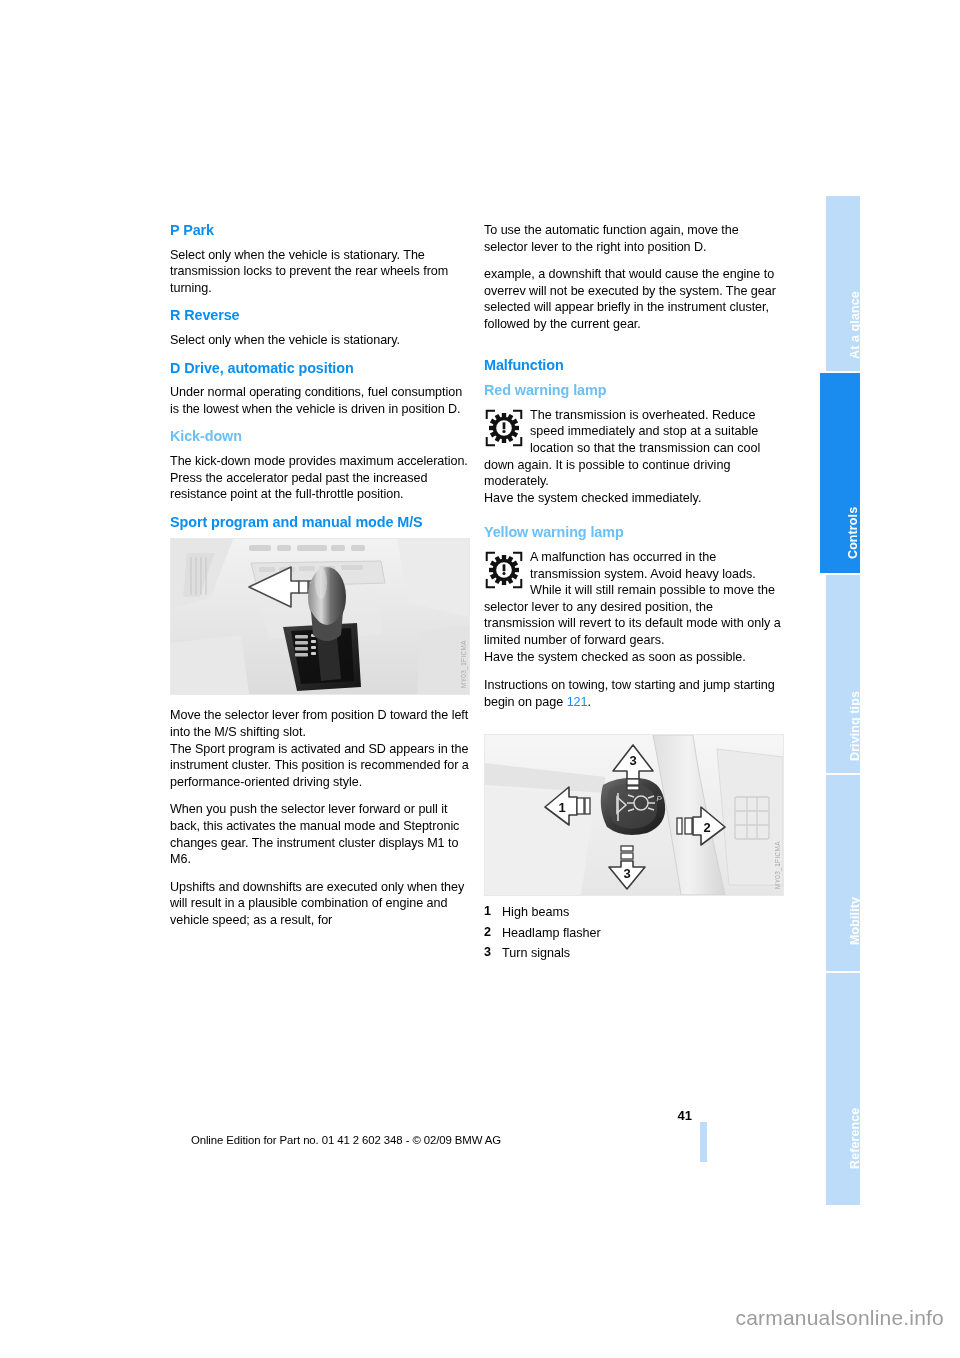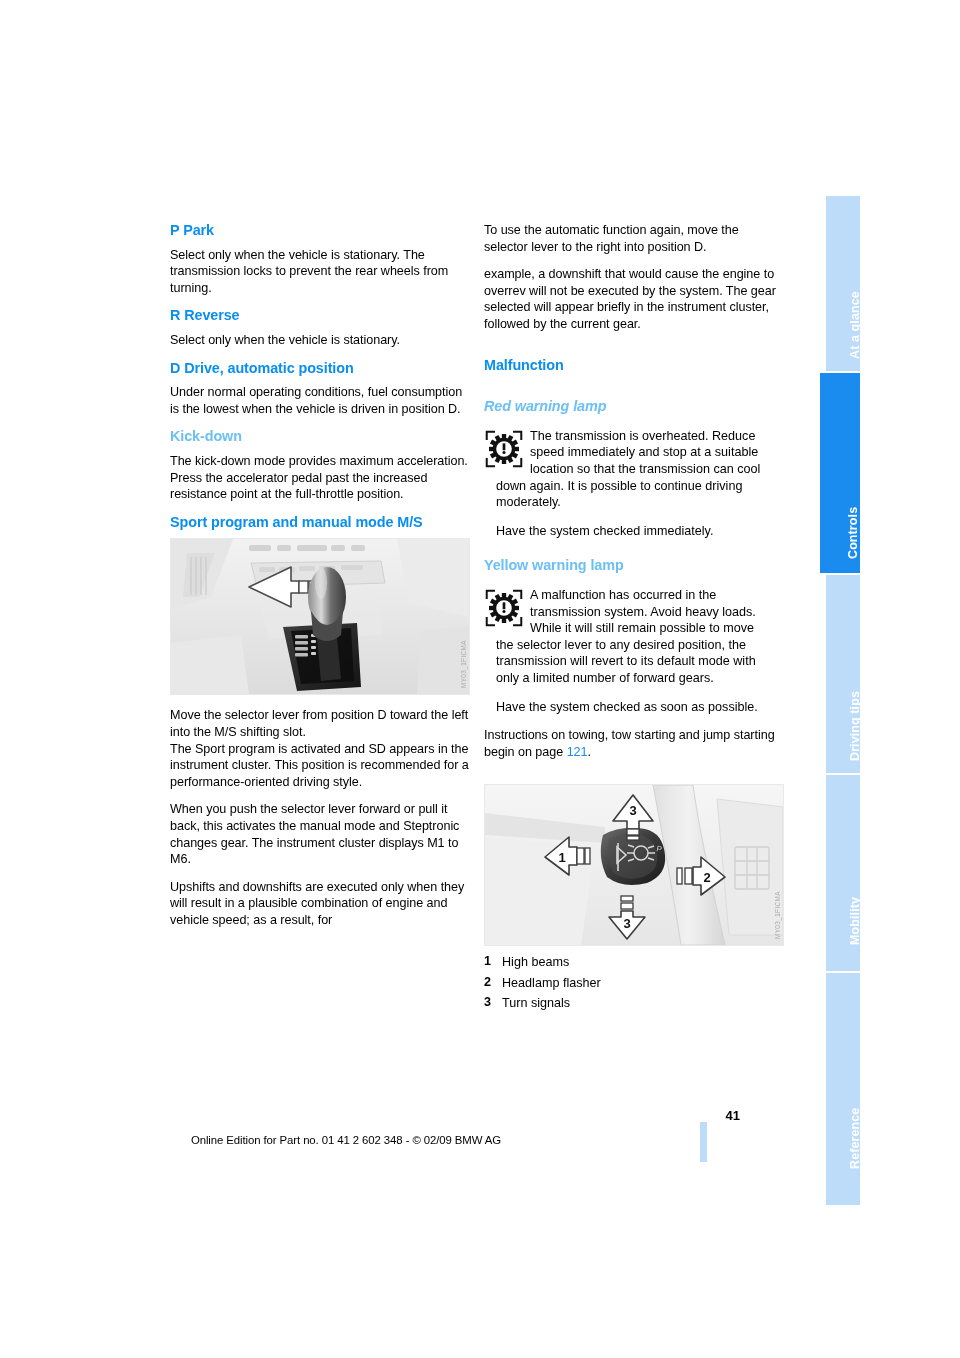--- a/index.html
+++ b/index.html
@@ -51,32 +51,32 @@
   .figcode{
     position:absolute;right:2px;bottom:6px;
     font-size:6.4px;color:#a9a9a9;letter-spacing:.4px;
     writing-mode:vertical-rl;transform:rotate(180deg);
     font-family:"Liberation Sans",sans-serif;
   }
 
   
   .warnblock{position:relative;min-height:46px;}
   .warnicon{float:left;width:40px;height:40px;margin:1px 6px 0 0;}
-  .warnblock p{font-size:12.6px;line-height:1.32;margin:12px;color:#000;}
+  .warnblock p{font-size:12.6px;line-height:1.32;margin:0;color:#000;}
 
   
   .legend{margin-top:8px;}
   .legrow{display:flex;align-items:flex-start;margin-bottom:4px;}
   .legnum{width:18px;font-size:12.6px;font-weight:bold;color:#000;flex:none;}
   .legtxt{font-size:12.6px;color:#000;line-height:1.3;}
 
   
   .pageno{
     position:absolute;left:0;top:1108px;width:692px;text-align:right;
-    font-size:13px;font-weight:bold;color:#000;padding-left:48px;
+    font-size:13px;font-weight:bold;color:#000;
   }
   .footline{
     position:absolute;left:0;top:1134px;width:692px;text-align:center;
     font-size:11.4px;color:#000;letter-spacing:-.1px;
   }
   .footbar{position:absolute;left:700px;top:1122px;width:7px;height:40px;background:#bcdcfa;}
   .watermark{
     position:absolute;left:0;top:1306px;width:944px;text-align:right;
     font-size:21px;color:#9d9d9d;letter-spacing:.2px;
   }
@@ -211,21 +211,21 @@
   </div>
 
   <div class="col col-right">
 
     <p class="body">To use the automatic function again, move the selector lever to the right into position D.</p>
     <p class="body">example, a downshift that would cause the engine to overrev will not be executed by the system. The gear selected will appear briefly in the instrument cluster, followed by the current gear.</p>
 
     <div class="gap"></div>
     <h2 class="blue">Malfunction</h2>
 
-    <h2 class="blue light" style="margin-top:24px;font-style:italic;">Red warning lamp</h2>
+    <h2 class="blue light" style="margin-top:8px;">Red warning lamp</h2>
     <div class="warnblock">
       <svg class="warnicon" viewBox="0 0 44 44">
         <g stroke="#111" stroke-width="2.2" fill="none" stroke-linecap="square">
           <path d="M3 11 L3 3 L11 3"></path>
             <path d="M33 3 L41 3 L41 11"></path>
           <path d="M41 33 L41 41 L33 41"></path>
             <path d="M11 41 L3 41 L3 33"></path>
         </g>
         <g transform="translate(22,22)" fill="#111">
           <g id="cogteeth">
@@ -388,14 +388,15 @@
       <div class="legrow">
         <span class="legnum">3</span>
         <span class="legtxt">Turn signals</span>
       </div>
     </div>
   </div>
 
   <div class="pageno">41</div>
   <div class="footbar"></div>
   <div class="footline">Online Edition for Part no. 01 41 2 602 348 - © 02/09 BMW AG</div>
+  <div class="watermark">carmanualsonline.info</div>
 
 </div>
 
 </body></html>

